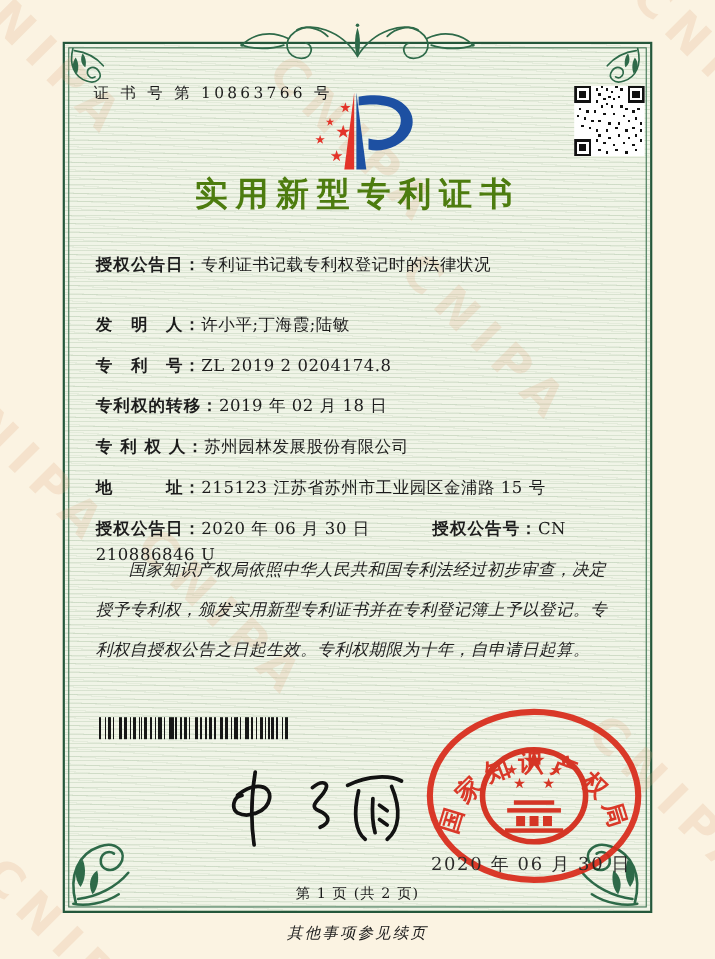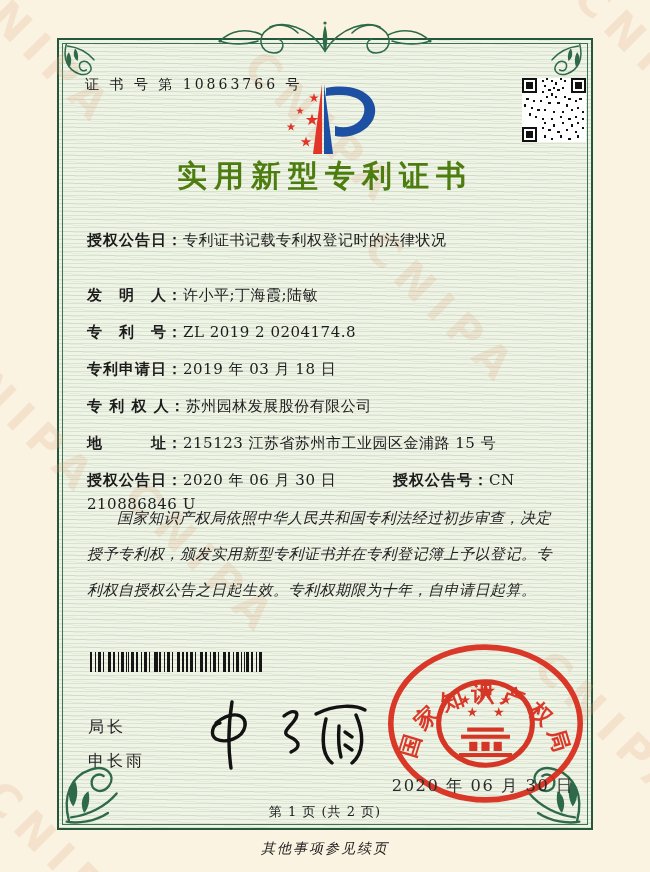--- a/index.html
+++ b/index.html
@@ -252,44 +252,40 @@
       <div class="frow first">
         <span class="flabel">授权公告日：</span><span class="fvalue">专利证书记载专利权登记时的法律状况</span>
       </div>
       <div class="frow">
         <span class="flabel">发　明　人：</span><span class="fvalue">许小平;丁海霞;陆敏</span>
       </div>
       <div class="frow">
         <span class="flabel">专　利　号：</span><span class="fvalue">ZL 2019 2 0204174.8</span>
       </div>
       <div class="frow">
-        <span class="flabel">专利申请日：</span><span class="fvalue">2019 年 03 月 18 日</span>
+        <span class="flabel">专利权的转移：</span><span class="fvalue">2019 年 02 月 18 日</span>
       </div>
       <div class="frow">
         <span class="flabel">专 利 权 人：</span><span class="fvalue">苏州园林发展股份有限公司</span>
       </div>
       <div class="frow">
         <span class="flabel">地　　　址：</span><span class="fvalue">215123 江苏省苏州市工业园区金浦路 15 号</span>
       </div>
       <div class="frow">
         <span class="flabel">授权公告日：</span><span class="fvalue">2020 年 06 月 30 日</span>
         <span class="flabel grant2">授权公告号：</span><span class="fvalue">CN 210886846 U</span>
       </div>
     </div>
 
     <div class="paras">
       <p>国家知识产权局依照中华人民共和国专利法经过初步审查，决定授予专利权，颁发实用新型专利证书并在专利登记簿上予以登记。专利权自授权公告之日起生效。专利权期限为十年，自申请日起算。</p>
     </div>
 
     <div class="barcode"></div>
 
-    <div class="officer">
-      <div>局长</div>
-      <div>申长雨</div>
-    </div>
 
     <svg class="signature" width="185" height="88" viewBox="0 0 185 88">
       <g stroke="#121212" stroke-width="3.4" fill="none" stroke-linecap="round" stroke-linejoin="round">
         <path d="M34,10 C30,35 30,56 33,76"></path>
         <path d="M18,31 C34,18 49,22 47,34 C45,46 28,52 18,47 C12,43 14,32 22,31"></path>
         <path d="M86,24 C96,16 103,20 96,29 C90,37 83,41 92,45 C101,49 104,55 93,60"></path>
         <path d="M118,22 C137,12 158,13 167,18"></path>
         <path d="M128,27 C123,48 125,64 134,71"></path>
         <path d="M158,23 C167,44 165,62 154,71"></path>
         <path d="M141,34 C140,48 141,58 143,65"></path>

